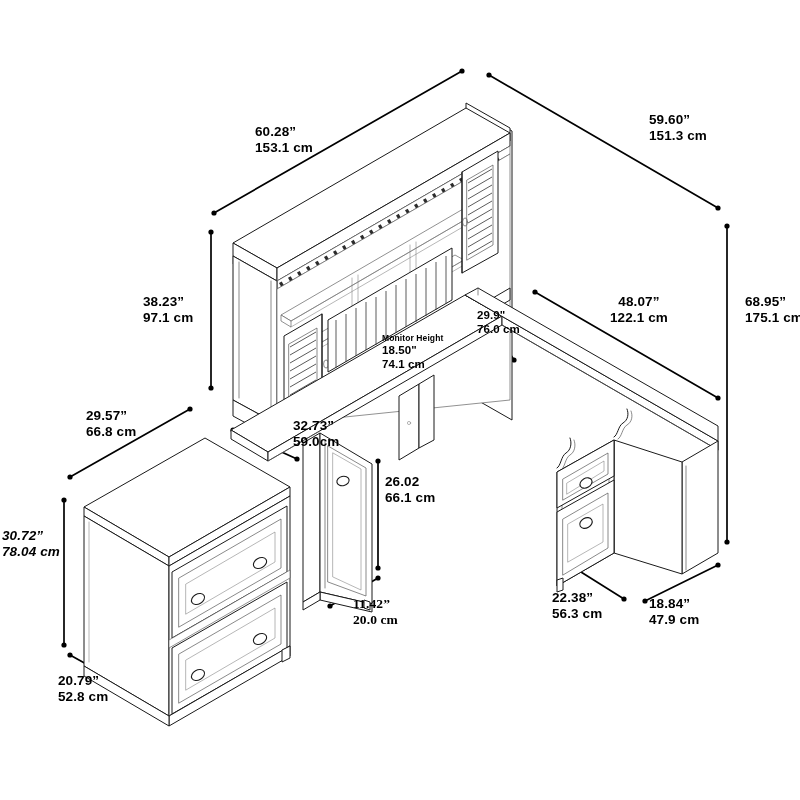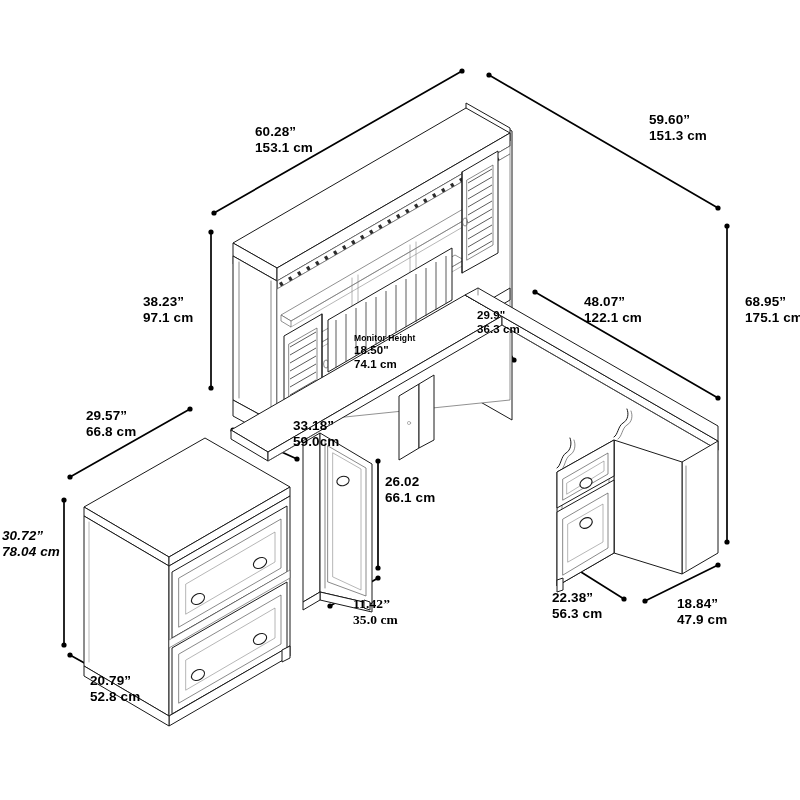--- a/index.html
+++ b/index.html
@@ -402,74 +402,74 @@
   <div class="dimlabel" style="left:612px; top:112px;margin-left:37px;">
     <span class="imp">59.60”</span>
     <span class="met">151.3 cm</span>
   </div>
 
   <div class="dimlabel" style="left:143px; top:294px;">
     <span class="imp">38.23”</span>
     <span class="met">97.1 cm</span>
   </div>
 
-  <div class="dimlabel small" style="left:354px; top:333px;">
+  <div class="dimlabel small" style="left:382px; top:333px;">
     <span class="cap">Monitor Height</span>
     <span class="imp">18.50"</span>
     <span class="met">74.1 cm</span>
   </div>
 
   <div class="dimlabel small" style="left:477px; top:308px;">
     <span class="imp">29.9"</span>
-    <span class="met">36.3 cm</span>
-  </div>
-
-  <div class="dimlabel" style="left:584px; top:294px;">
+    <span class="met">76.0 cm</span>
+  </div>
+
+  <div class="dimlabel" style="left:610px; top:294px;text-align:center;">
     <span class="imp">48.07”</span>
     <span class="met">122.1 cm</span>
   </div>
 
   <div class="dimlabel" style="left:745px; top:294px;">
     <span class="imp">68.95”</span>
     <span class="met">175.1 cm</span>
   </div>
 
   <div class="dimlabel" style="left:86px; top:408px;">
     <span class="imp">29.57”</span>
     <span class="met">66.8 cm</span>
   </div>
 
   <div class="dimlabel" style="left:293px; top:418px;">
-    <span class="imp">33.18”</span>
+    <span class="imp">32.73”</span>
     <span class="met">59.0cm</span>
   </div>
 
   <div class="dimlabel" style="left:385px; top:474px;">
     <span class="imp">26.02</span>
     <span class="met">66.1 cm</span>
   </div>
 
   <div class="dimlabel" style="left:2px; top:528px;font-style:italic;">
     <span class="imp">30.72”</span>
     <span class="met">78.04 cm</span>
   </div>
 
   <div class="dimlabel" style="left:353px; top:596px;font-family:Liberation Serif, serif;">
     <span class="imp">11.42”</span>
-    <span class="met">35.0 cm</span>
+    <span class="met">20.0 cm</span>
   </div>
 
   <div class="dimlabel" style="left:552px; top:590px;">
     <span class="imp">22.38”</span>
     <span class="met">56.3 cm</span>
   </div>
 
-  <div class="dimlabel" style="left:677px; top:596px;">
+  <div class="dimlabel" style="left:649px; top:596px;">
     <span class="imp">18.84”</span>
     <span class="met">47.9 cm</span>
   </div>
 
-  <div class="dimlabel" style="left:58px; top:673px;margin-left:32px;">
+  <div class="dimlabel" style="left:58px; top:673px;">
     <span class="imp">20.79”</span>
     <span class="met">52.8 cm</span>
   </div>
 
 </div>
 
 </body></html>

